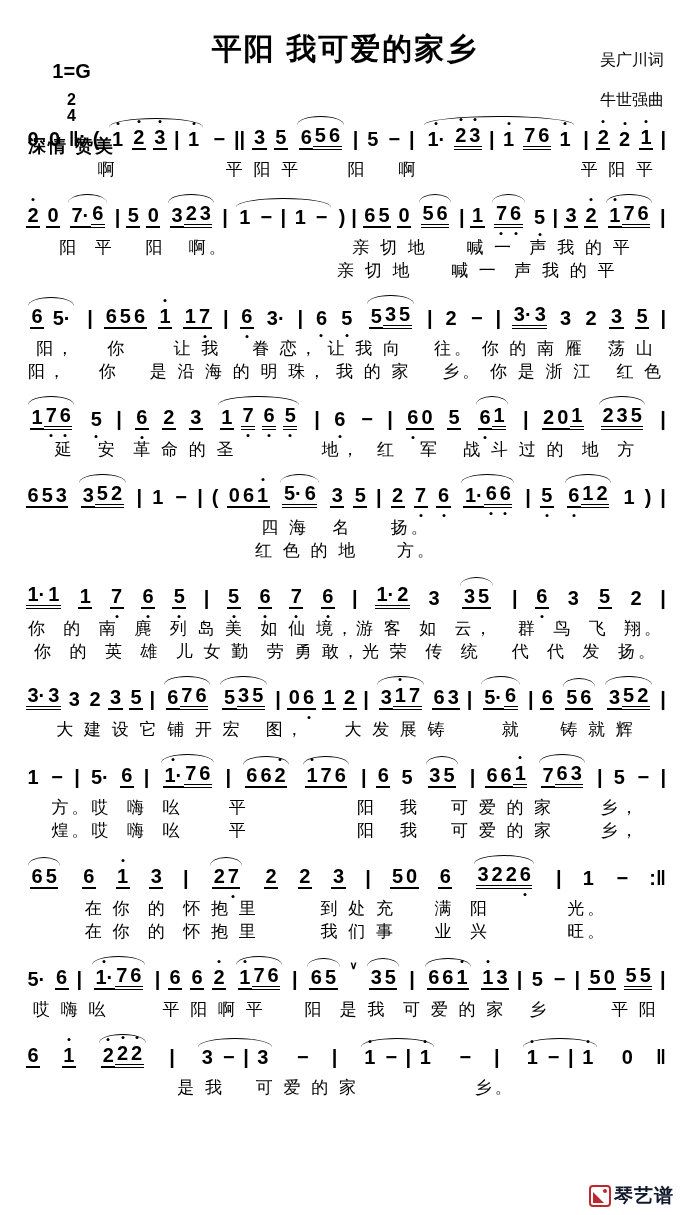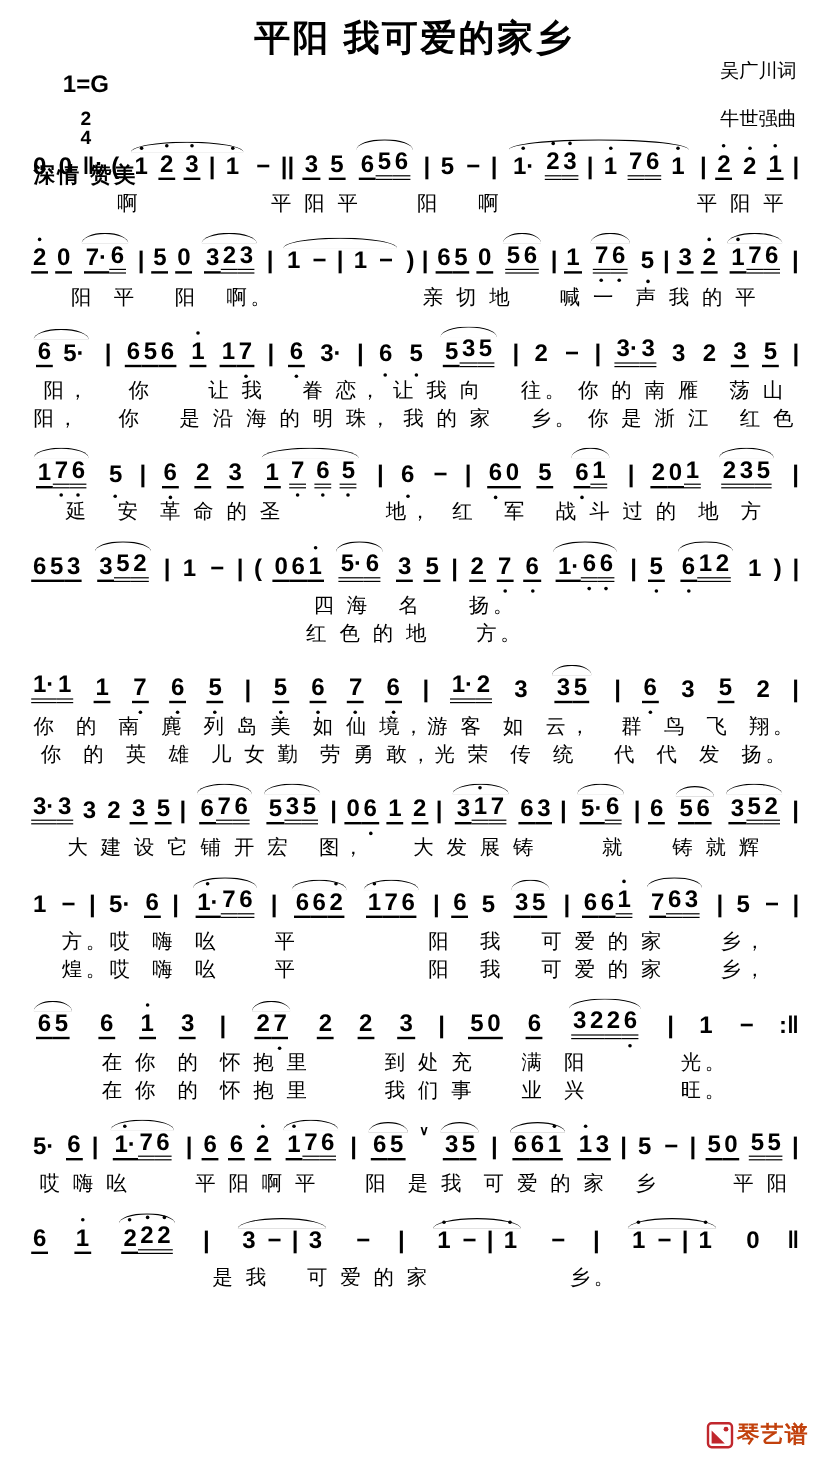--- a/index.html
+++ b/index.html
@@ -1,19 +1,19 @@
 <!DOCTYPE html>
 <html><head>
 <meta charset="utf-8">
 <style>
   html,body{margin:0;padding:0;background:#fff;}
   body{width:690px;height:1215px;position:relative;overflow:hidden;
        font-family:"Liberation Sans",sans-serif;color:#000;}
   .header{position:relative;height:108px;}
-  .title{text-align:center;font-size:30px;font-weight:bold;letter-spacing:2px;padding-top:12px;}
+  .title{text-align:center;font-size:30px;font-weight:bold;letter-spacing:2px;padding-top:29px;}
   .credits{position:absolute;right:26px;top:40px;font-size:16px;text-align:center;}
   .credits div{line-height:40px;}
   .keyline{position:absolute;left:28px;top:60px;display:flex;align-items:center;gap:9px;
            font-size:20px;font-weight:bold;flex-direction:column;}
   .frac{display:inline-flex;flex-direction:column;text-align:center;font-size:16px;line-height:1.02;}
   .expr{font-size:18px;letter-spacing:2px;}
 
   .score{padding:4px 24px 0 26px;}
   .system{margin-bottom:9px;}
   .notes{display:flex;justify-content:space-between;align-items:flex-end;
@@ -29,21 +29,21 @@
   .oa{position:absolute;top:-7px;left:50%;transform:translateX(-50%);
       width:3px;height:3px;background:#000;border-radius:50%;}
   .ob{position:absolute;bottom:-8px;left:50%;transform:translateX(-50%);
       width:3px;height:3px;background:#000;border-radius:50%;}
   .u1 .ob,.u2 .ob{bottom:-11px;}
   .sym{line-height:1.05;font-size:20px;}
   .breath{font-size:11px;align-self:flex-start;margin-top:7px;font-weight:bold;}
   .lyr{white-space:pre;font-size:17px;line-height:23px;letter-spacing:3px;text-align:center;}
 
   .logo{position:absolute;right:16px;bottom:6px;display:flex;align-items:center;gap:3px;
-        color:#c2410c;font-weight:bold;font-size:19px;letter-spacing:1px;}
+        color:#0f172a;font-weight:bold;font-size:19px;letter-spacing:1px;}
   .logoicon{width:18px;height:18px;border:2px solid #c0272d;border-radius:4px;
         position:relative;overflow:hidden;background:#fff;}
   .logoicon::before{content:"";position:absolute;left:2px;bottom:2px;
         width:0;height:0;border-left:11px solid #c0272d;border-top:11px solid transparent;}
   .logoicon::after{content:"";position:absolute;right:2px;top:2px;width:4px;height:4px;
         background:#c0272d;border-radius:50%;}
 </style>
 </head>
 <body>
 
@@ -230,20 +230,21 @@
         <span class="slur">
           <span class="ng">
             <span class="nt u1">1<i class="oa"></i></span>
             <span class="nt u2">7</span>
             <span class="nt u2">6</span>
           </span>
         </span>
         <span class="sym">|</span>
       </div>
       <div class="lyr">阳  平    阳   啊。                亲 切 地     喊 一  声 我 的 平</div>
+      <div class="lyr">                                  亲 切 地     喊 一  声 我 的 平</div>
     </div>
     <div class="system">
       <div class="notes">
         <span class="slur">
           <span class="ng">
             <span class="nt u1">6</span>
           </span>
           <span class="ng">
             <span class="nt">5·</span>
           </span>

